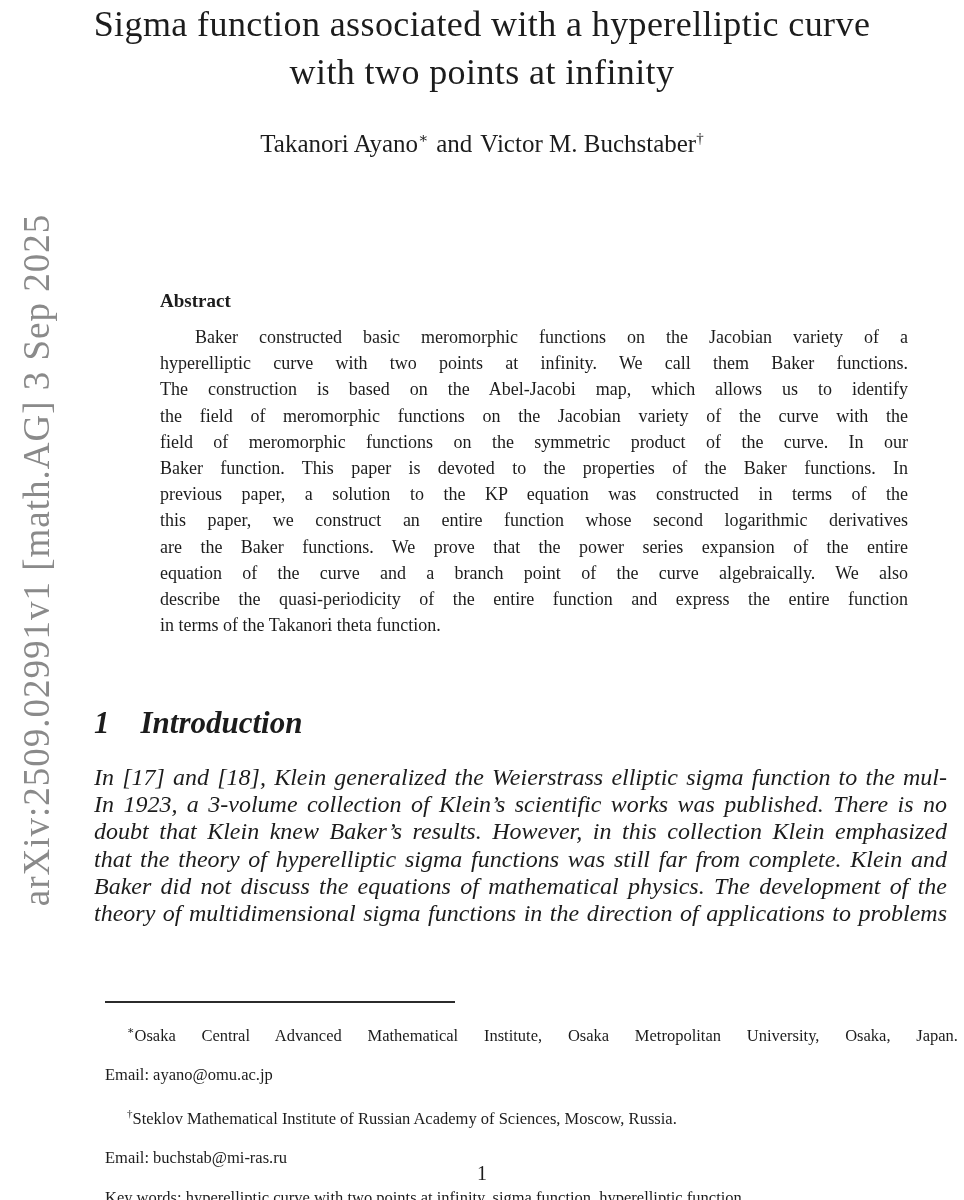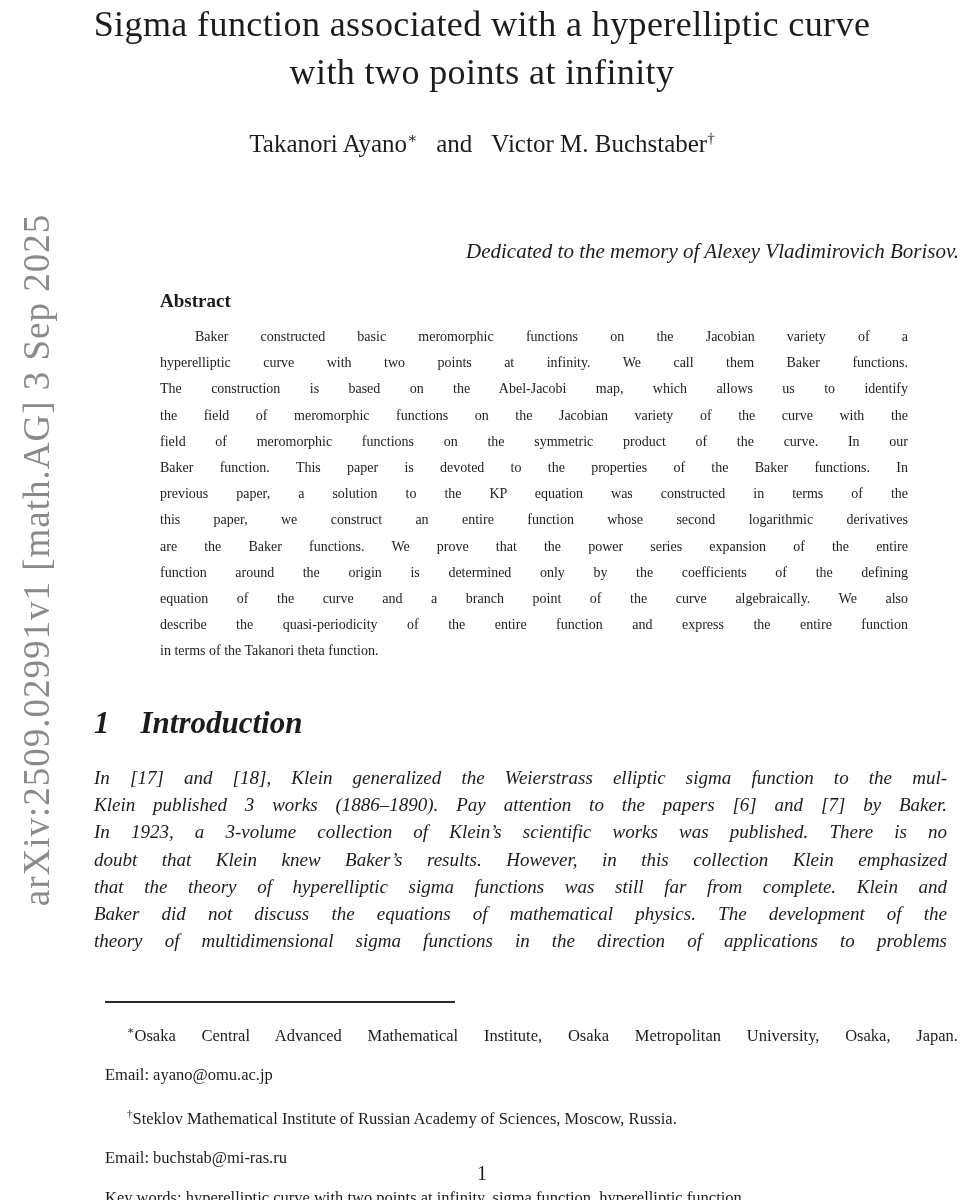--- a/index.html
+++ b/index.html
@@ -23,44 +23,44 @@
     font-size: 37px;
     letter-spacing: 1px;
     color: var(--watermark-color, #8a8a8a);
   }
 
   
   .title-block { position: absolute; top: 0; left: 0; width: 100%; text-align: center; }
   .title-line  { font-size: 36px; line-height: 48px; font-weight: 400; letter-spacing: 0.4px; }
   .authors     { margin-top: 27px; font-size: 25px; line-height: 30px; }
   .authors sup { font-size: 15px; }
-  .and-sep     { display: inline-block; margin: 0 19px; }
+  .and-sep     { display: inline-block; margin: 0 8px; }
 
   
   .dedication {
     position: absolute; top: 238px; right: 5px;
     font-style: italic; font-size: 21px; line-height: 26px;
   }
 
   
   .abstract { position: absolute; top: 290px; left: 160px; width: 748px; }
   .abs-heading { font-weight: bold; font-size: 19px; line-height: 22px; margin-bottom: 12px; }
   .abs-line {
-    font-size: 14px; line-height: 26.2px;
+    font-size: 18px; line-height: 26.2px;
     text-align: justify; text-align-last: justify;
   }
   .abs-line.first { text-indent: 35px; }
   .abs-line.last  { text-align-last: left; }
 
   
   .intro { position: absolute; top: 706px; left: 94px; width: 853px; font-style: italic; }
   .sec-heading { font-size: 31px; font-weight: bold; line-height: 34px; margin: 0 0 24px 0; }
   .sec-num { margin-right: 31px; }
   .body-line {
-    font-size: 19px; line-height: 27.2px;
+    font-size: 24px; line-height: 27.2px;
     text-align: justify; text-align-last: justify;
   }
 
   
   .footnotes { position: absolute; top: 1001px; left: 105px; width: 853px; font-size: 16.5px; }
   .fn-rule { width: 350px; border-top: 2px solid #2b2b2b; margin-bottom: 7px; }
   .fn-line { line-height: 23.4px; margin-top: 16px; }
   .fn-indent { text-indent: 22px; }
   .fn-justify { text-align: justify; text-align-last: justify; }
   .fn-mark { font-size: 11px; }
@@ -74,43 +74,40 @@
 <div class="page">
 
   <div class="watermark">arXiv:2509.02991v1 [math.AG] 3 Sep 2025</div>
 
   <header class="title-block">
     <div class="title-line">Sigma function associated with a hyperelliptic curve</div>
     <div class="title-line">with two points at infinity</div>
     <div class="authors"><span>Takanori Ayano</span><sup>∗</sup><span class="and-sep">and</span><span>Victor M. Buchstaber</span><sup>†</sup></div>
   </header>
 
-  <div class="dedication">Dedicated to the memory of Alexey Vladimirovich Borisov.</div>
 
   <section class="abstract">
     <div class="abs-heading">Abstract</div>
     <div class="abs-line first">Baker constructed basic meromorphic functions on the Jacobian variety of a</div>
     <div class="abs-line">hyperelliptic curve with two points at infinity.  We call them Baker functions.</div>
     <div class="abs-line">The construction is based on the Abel-Jacobi map, which allows us to identify</div>
     <div class="abs-line">the field of meromorphic functions on the Jacobian variety of the curve with the</div>
     <div class="abs-line">field of meromorphic functions on the symmetric product of the curve.  In our</div>
     <div class="abs-line">Baker function. This paper is devoted to the properties of the Baker functions. In</div>
     <div class="abs-line">previous paper, a solution to the KP equation was constructed in terms of the</div>
     <div class="abs-line">this paper, we construct an entire function whose second logarithmic derivatives</div>
     <div class="abs-line">are the Baker functions.  We prove that the power series expansion of the entire</div>
-    <div class="abs-line">function around the origin is determined only by the coefficients of the defining</div>
     <div class="abs-line">equation of the curve and a branch point of the curve algebraically.  We also</div>
     <div class="abs-line">describe the quasi-periodicity of the entire function and express the entire function</div>
     <div class="abs-line last">in terms of the Takanori theta function.</div>
   </section>
 
   <section class="intro">
     <h2 class="sec-heading"><span class="sec-num">1</span><span>Introduction</span></h2>
     <div class="body-line">In [17] and [18], Klein generalized the Weierstrass elliptic sigma function to the mul-</div>
-    <div class="body-line">Klein published 3 works (1886–1890). Pay attention to the papers [6] and [7] by Baker.</div>
     <div class="body-line">In 1923, a 3-volume collection of Klein’s scientific works was published.  There is no</div>
     <div class="body-line">doubt that Klein knew Baker’s results.  However, in this collection Klein emphasized</div>
     <div class="body-line">that the theory of hyperelliptic sigma functions was still far from complete. Klein and</div>
     <div class="body-line">Baker did not discuss the equations of mathematical physics.  The development of the</div>
     <div class="body-line">theory of multidimensional sigma functions in the direction of applications to problems</div>
   </section>
 
   <footer class="footnotes">
     <div class="fn-rule"></div>
     <div class="fn-line fn-indent fn-justify"><sup class="fn-mark">∗</sup><span>Osaka Central Advanced Mathematical Institute, Osaka Metropolitan University, Osaka, Japan.</span></div>

